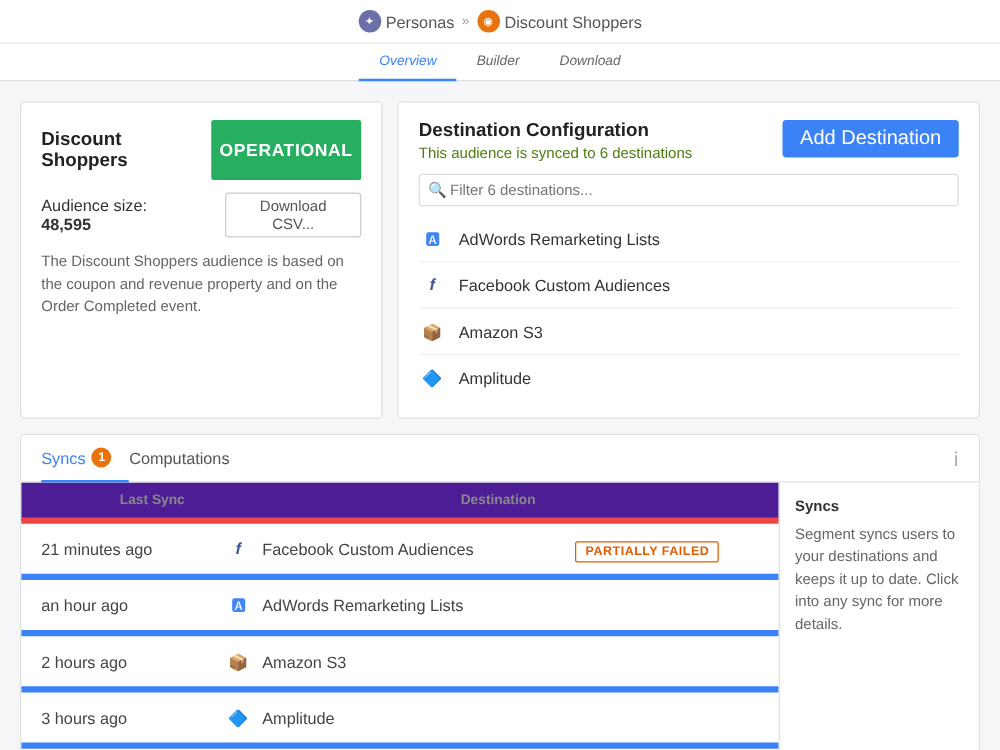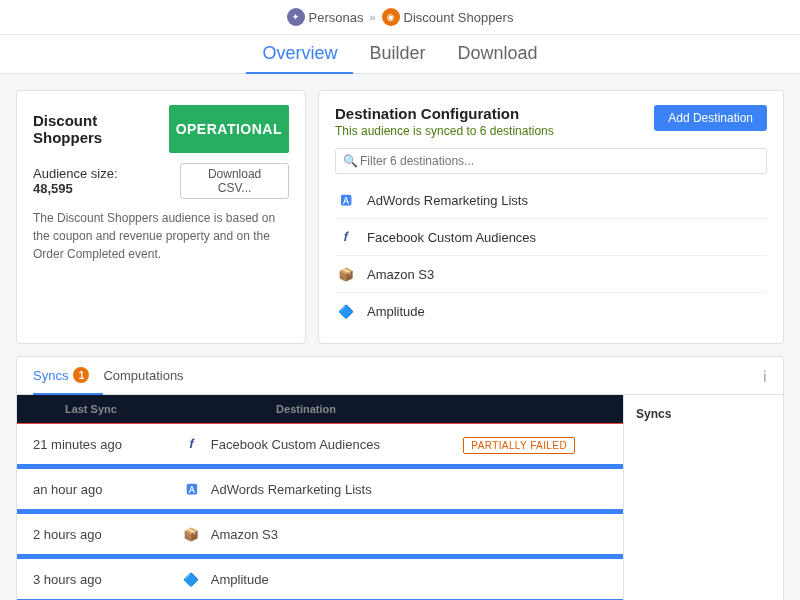--- a/index.html
+++ b/index.html
@@ -68,24 +68,25 @@
 
     .tabs {
       display: flex;
       justify-content: center;
       gap: 0;
       border-top: 1px solid #e8e8e8;
     }
     .tab {
       padding: 8px 16px;
       cursor: pointer;
-      font-size: 18px;
+      font-size: 11px;
       color: #666;
       border-bottom: 2px solid transparent;
       margin-bottom: -1px;
+      font-style: italic;
     }
     .tab.active {
       color: #3b82f6;
       border-bottom: 2px solid #3b82f6;
     }
 
     
     .main {
       padding: 16px;
       display: flex;
@@ -173,21 +174,21 @@
       font-size: 12px;
       color: #4d7c0f;
       margin-top: 2px;
     }
     .add-destination-btn {
       background: #3b82f6;
       color: #fff;
       border: none;
       border-radius: 3px;
       padding: 6px 14px;
-      font-size: 12px;
+      font-size: 16px;
       cursor: pointer;
       white-space: nowrap;
     }
     .filter-input-wrapper {
       position: relative;
       margin-bottom: 8px;
     }
     .filter-input-icon {
       position: absolute;
       left: 8px;
@@ -281,47 +282,47 @@
       display: flex;
     }
     .syncs-table-wrapper {
       flex: 1;
     }
     .syncs-table {
       width: 100%;
       border-collapse: collapse;
     }
     .syncs-table th {
-      text-align: center;
+      text-align: right;
       font-size: 11px;
       color: #888;
       font-weight: 600;
       padding: 8px 16px;
-      border-bottom: 1px solid #ef4444;
-      background: #0f172a;
+      border-bottom: 5px solid #ef4444;
+      background: #4c1d95;
     }
     .syncs-table td {
       padding: 9px 16px;
       font-size: 13px;
       color: #444;
       border-bottom: 5px solid #3b82f6;
       vertical-align: middle;
     }
     .syncs-table tr:last-child td { border-bottom: none; }
     .syncs-table td .dest-row {
       display: flex;
       align-items: center;
       gap: 8px;
     }
     .failed-badge {
       background: #fff;
       color: #e05c00;
       border: 1px solid #e05c00;
       font-size: 10px;
-      font-weight: 400;
+      font-weight: 700;
       padding: 2px 7px;
       border-radius: 2px;
       letter-spacing: 0.4px;
     }
 
     
     .info-panel {
       width: 160px;
       border-left: 1px solid #e0e0e0;
       padding: 12px;
@@ -494,17 +495,18 @@
                 </div>
               </td>
               <td></td>
             </tr>
           </tbody>
         </table>
       </div>
 
       <div class="info-panel">
         <div class="info-panel-title">Syncs</div>
+        <div class="info-panel-text">Segment syncs users to your destinations and keeps it up to date. Click into any sync for more details.</div>
       </div>
     </div>
   </div>
 
 </div>
 
 </body></html>

